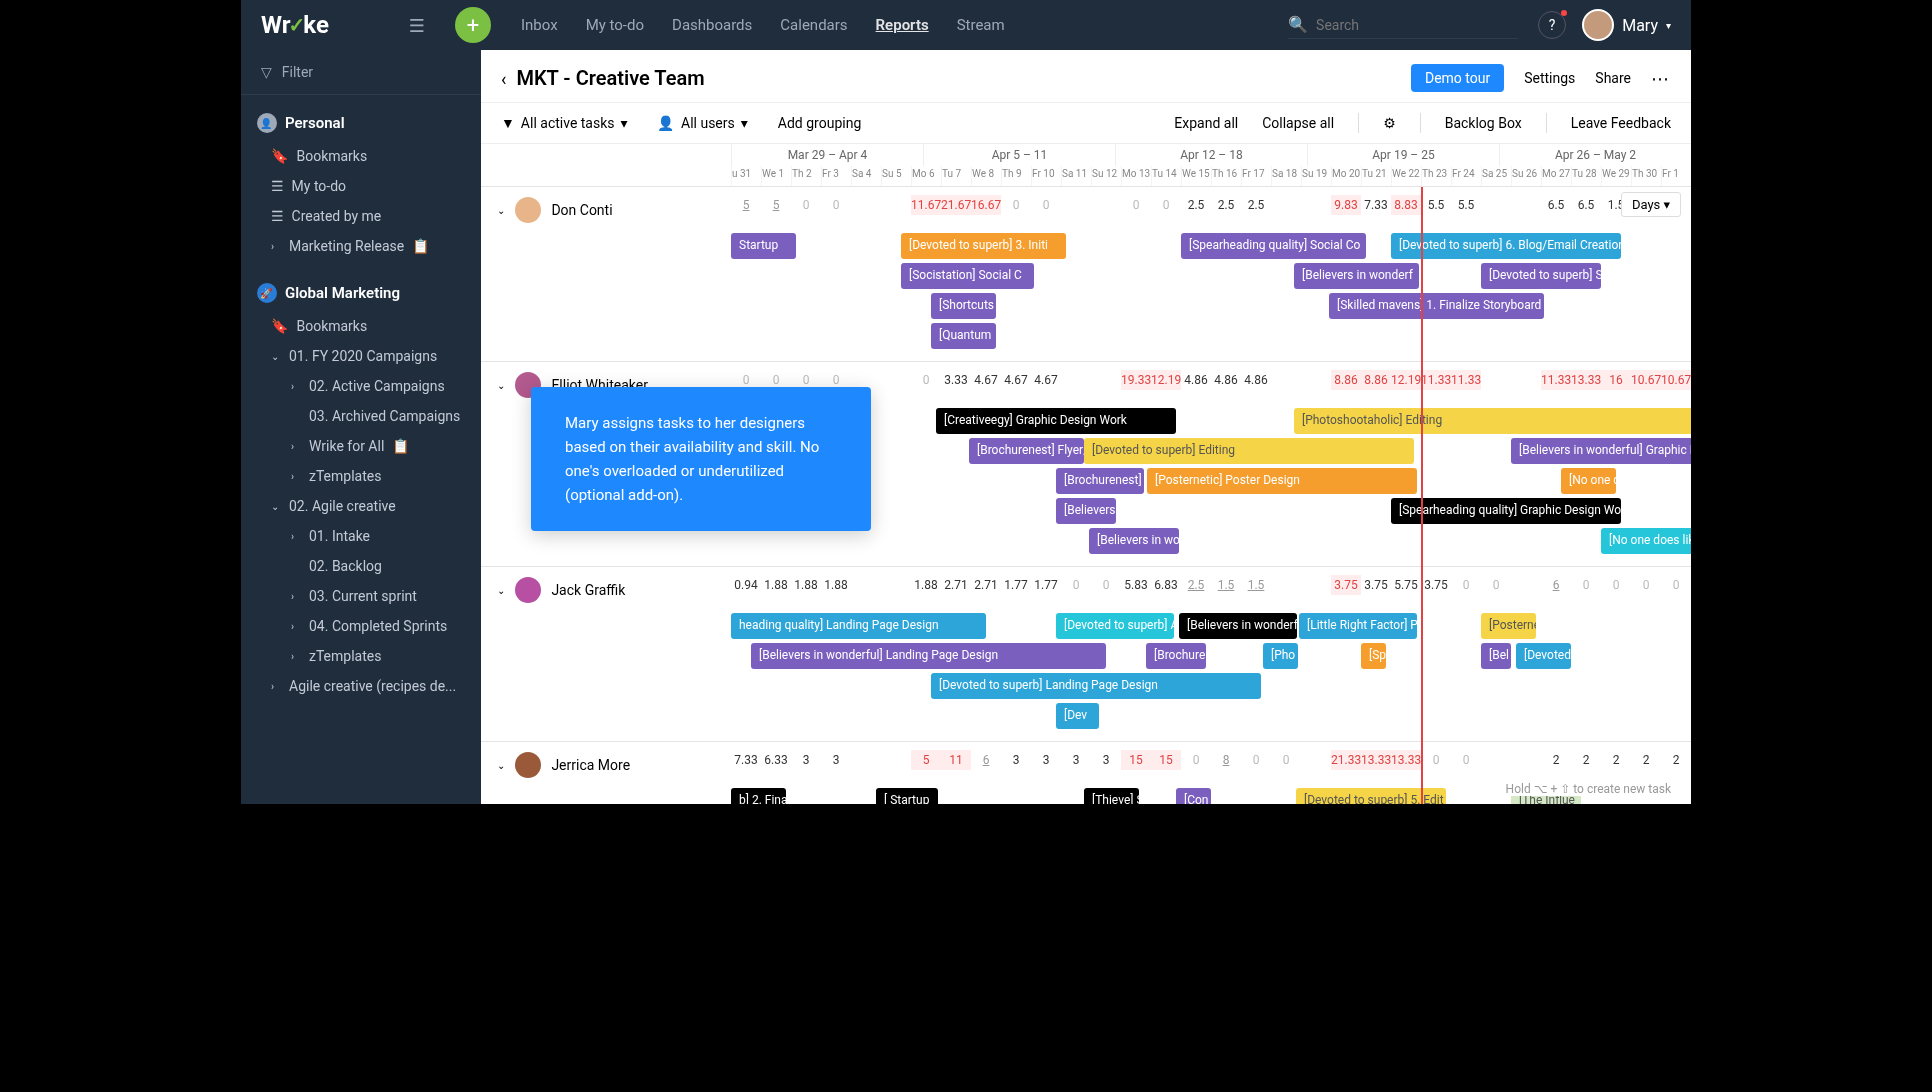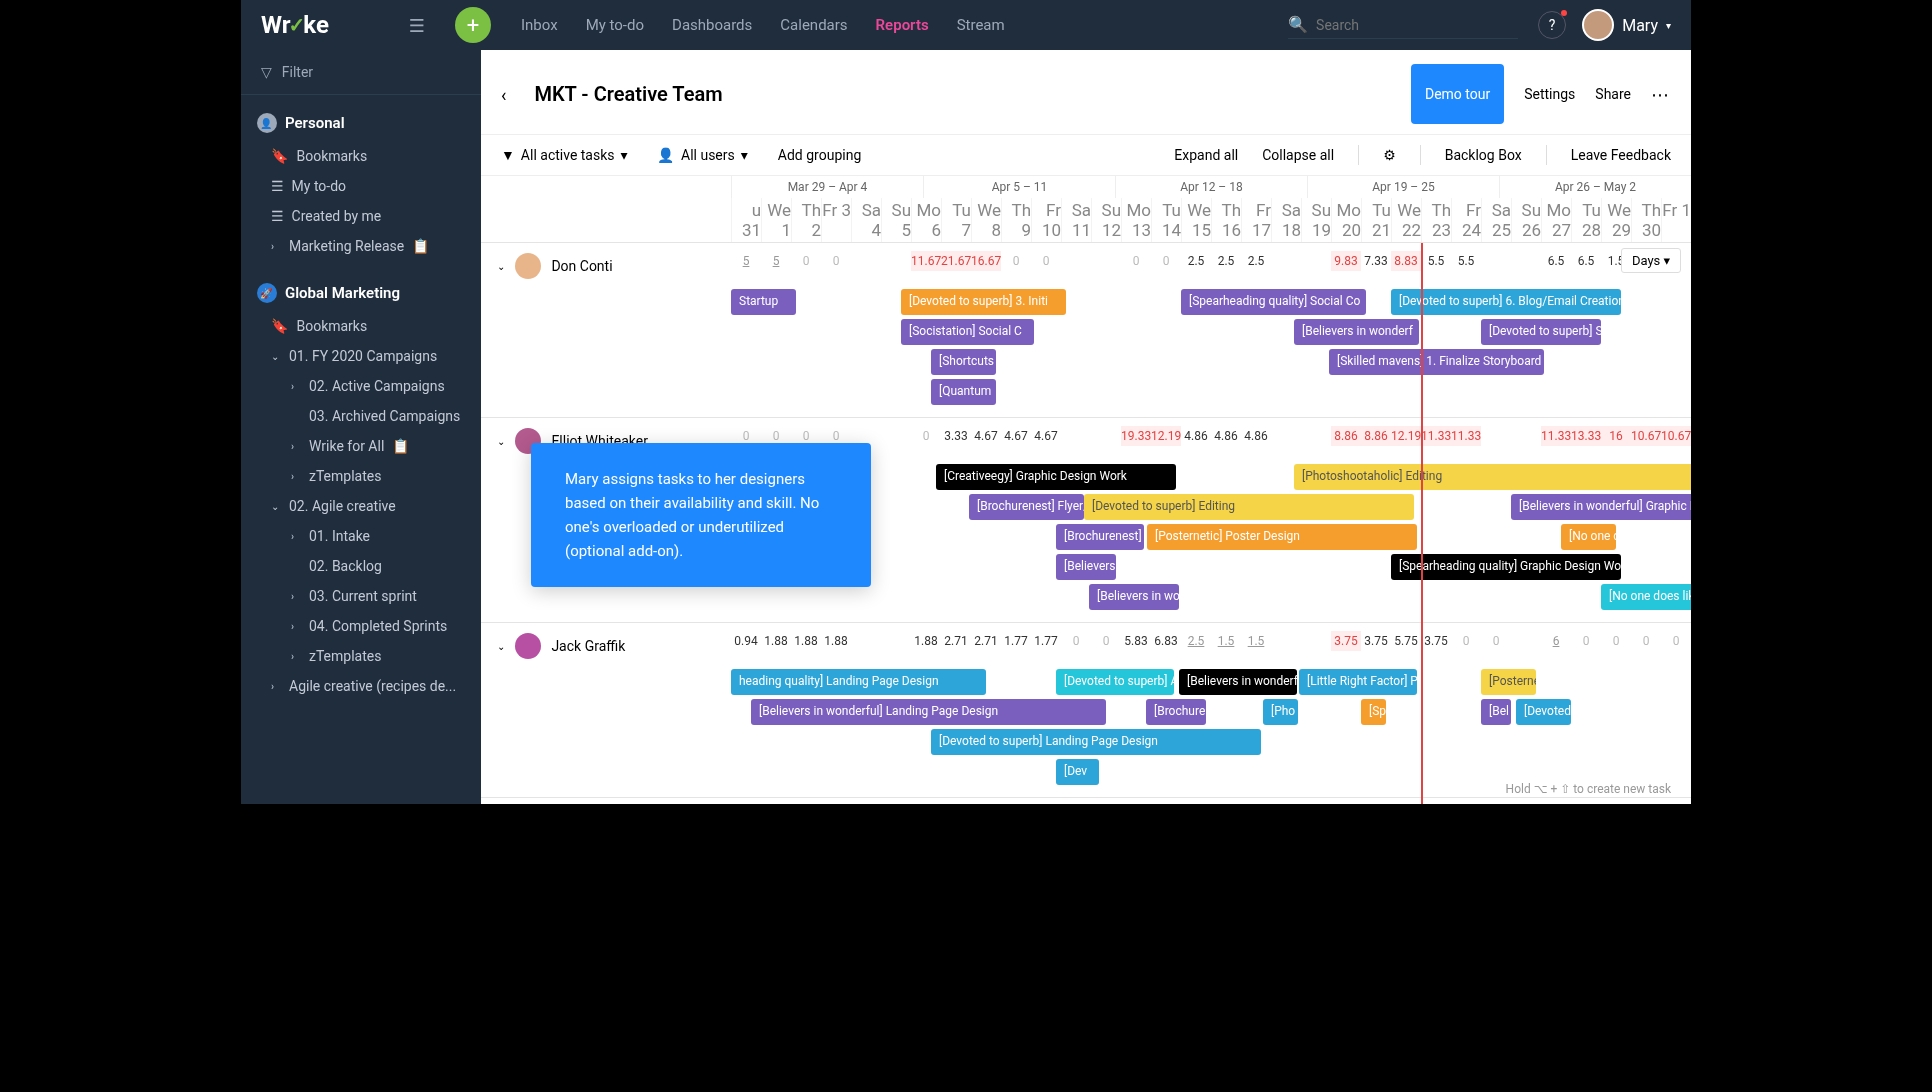--- a/index.html
+++ b/index.html
@@ -5,21 +5,21 @@
 * { margin:0; padding:0; box-sizing:border-box; font-family:-apple-system,BlinkMacSystemFont,"Segoe UI",Roboto,sans-serif; }
 body { background:#000; display:flex; justify-content:center; align-items:flex-start; }
 .app { width:1450px; height:804px; background:#fff; display:flex; flex-direction:column; overflow:hidden; position:relative; }
 .topbar { height:50px; background:#1f2d3d; display:flex; align-items:center; padding:0 20px; color:#fff; flex-shrink:0; }
 .logo { font-size:24px; font-weight:700; display:flex; align-items:center; }
 .logo .check { color:#7bc043; font-size:20px; margin-left:-2px; margin-right:-2px; }
 .hamburger { margin-left:80px; cursor:pointer; font-size:18px; color:#9da8b8;}
 .plus-btn { width:36px; height:36px; border-radius:50%; background:#7bc043; display:flex; align-items:center; justify-content:center; margin-left:30px; cursor:pointer; font-size:22px; color:#fff; }
 .nav { display:flex; gap:28px; margin-left:30px; }
 .nav-item { color:#9da8b8; font-size:15px; cursor:pointer; }
-.nav-item.active { color:#ec4899; font-weight:600; }
+.nav-item.active { color:#e5e5e5; font-weight:600;text-decoration:underline; }
 .search-box { margin-left:auto; display:flex; align-items:center; color:#9da8b8; width:230px; border-bottom:1px solid #2d3d50; padding:4px 0;}
 .search-box input { background:none; border:none; color:#9da8b8; outline:none; margin-left:8px; font-size:14px; width:100%; }
 .help-btn { width:28px; height:28px; border:1px solid #556; border-radius:50%; display:flex; align-items:center; justify-content:center; margin-left:20px; cursor:pointer; font-size:14px; position:relative;}
 .help-btn::after { content:''; position:absolute; top:-2px; right:-2px; width:6px; height:6px; background:#f44; border-radius:50%;}
 .user { display:flex; align-items:center; margin-left:16px; cursor:pointer; gap:8px;}
 .avatar { width:32px; height:32px; border-radius:50%; background:#c49a7c; border:2px solid #fff;}
 .body { display:flex; flex:1; overflow:hidden; }
 .sidebar { width:240px; background:#1f2d3d; color:#9da8b8; padding:14px 0; overflow-y:auto; flex-shrink:0;}
 .filter { padding:0 20px 14px; display:flex; align-items:center; gap:10px; font-size:14px; border-bottom:1px solid #2d3d50; margin-bottom:10px;}
 .sb-section { padding:0 16px; }
@@ -27,35 +27,35 @@
 .sb-head .circ { width:20px; height:20px; border-radius:50%; display:flex; align-items:center; justify-content:center; font-size:10px;}
 .circ.personal { background:#9da8b8; color:#1f2d3d;}
 .circ.global { background:#2a7dd6; color:#fff;}
 .sb-item { display:flex; align-items:center; gap:8px; padding:7px 0 7px 8px; font-size:14px; cursor:pointer; color:#c3cad6;}
 .sb-item.l1 { padding-left:14px; }
 .sb-item.l2 { padding-left:34px; }
 .chev { font-size:10px; width:10px; display:inline-block; }
 .main { flex:1; display:flex; flex-direction:column; background:#fff; overflow:hidden;}
 .page-head { padding:14px 20px 10px; display:flex; align-items:center; gap:10px; border-bottom:1px solid #eee;}
 .back { font-size:18px; cursor:pointer; }
-.page-title { font-size:20px; font-weight:600;margin-left:18px; }
+.page-title { font-size:20px; font-weight:600; }
 .head-right { margin-left:auto; display:flex; align-items:center; gap:20px;}
-.demo-btn { background:#1e88ff; color:#fff; padding:22px 14px; border-radius:4px; font-size:14px; cursor:pointer;}
+.demo-btn { background:#1e88ff; color:#fff; padding:6px 14px; border-radius:4px; font-size:14px; cursor:pointer;}
 .link { font-size:14px; cursor:pointer; }
 .more { font-size:18px; cursor:pointer; letter-spacing:2px;}
 .toolbar { padding:10px 20px; display:flex; align-items:center; gap:30px; font-size:14px; border-bottom:1px solid #eee;}
 .tb-item { display:flex; align-items:center; gap:6px; cursor:pointer;}
 .tb-right { margin-left:auto; display:flex; align-items:center; gap:24px;}
 .divider { width:1px; height:20px; background:#ddd;}
 .timeline-head { display:flex; flex-direction:column; border-bottom:1px solid #e4e4e4; font-size:12px; color:#666;}
 .week-row, .day-row { display:flex; }
 .resource-col { width:250px; flex-shrink:0; }
 .week-cell { flex:1; text-align:center; padding:4px 0; border-left:1px solid #eee;}
 .day-row .resource-col { height:20px; }
-.day-cell { width:30px; text-align:right; font-size:17px; color:#888; border-left:1px solid #f3f3f3; padding:2px 0;}
+.day-cell { width:30px; text-align:left; font-size:10px; color:#888; border-left:1px solid #f3f3f3; padding:2px 0;}
 .rows { flex:1; overflow-y:auto; position:relative;}
 .resource-row { border-bottom:1px solid #e4e4e4; position:relative; padding-bottom:8px;}
 .res-head { display:flex; align-items:flex-start; }
 .res-info { width:250px; flex-shrink:0; display:flex; align-items:center; gap:10px; padding:10px 16px;}
 .res-chev { font-size:10px; cursor:pointer;}
 .res-av { width:26px; height:26px; border-radius:50%; }
 .res-name { font-size:14px; }
 .hours { display:flex; flex:1; padding-top:8px;}
 .hour-cell { width:30px; text-align:center; font-size:12px; padding:3px 0; }
 .hour-cell.under { color:#999; text-decoration:underline;}

